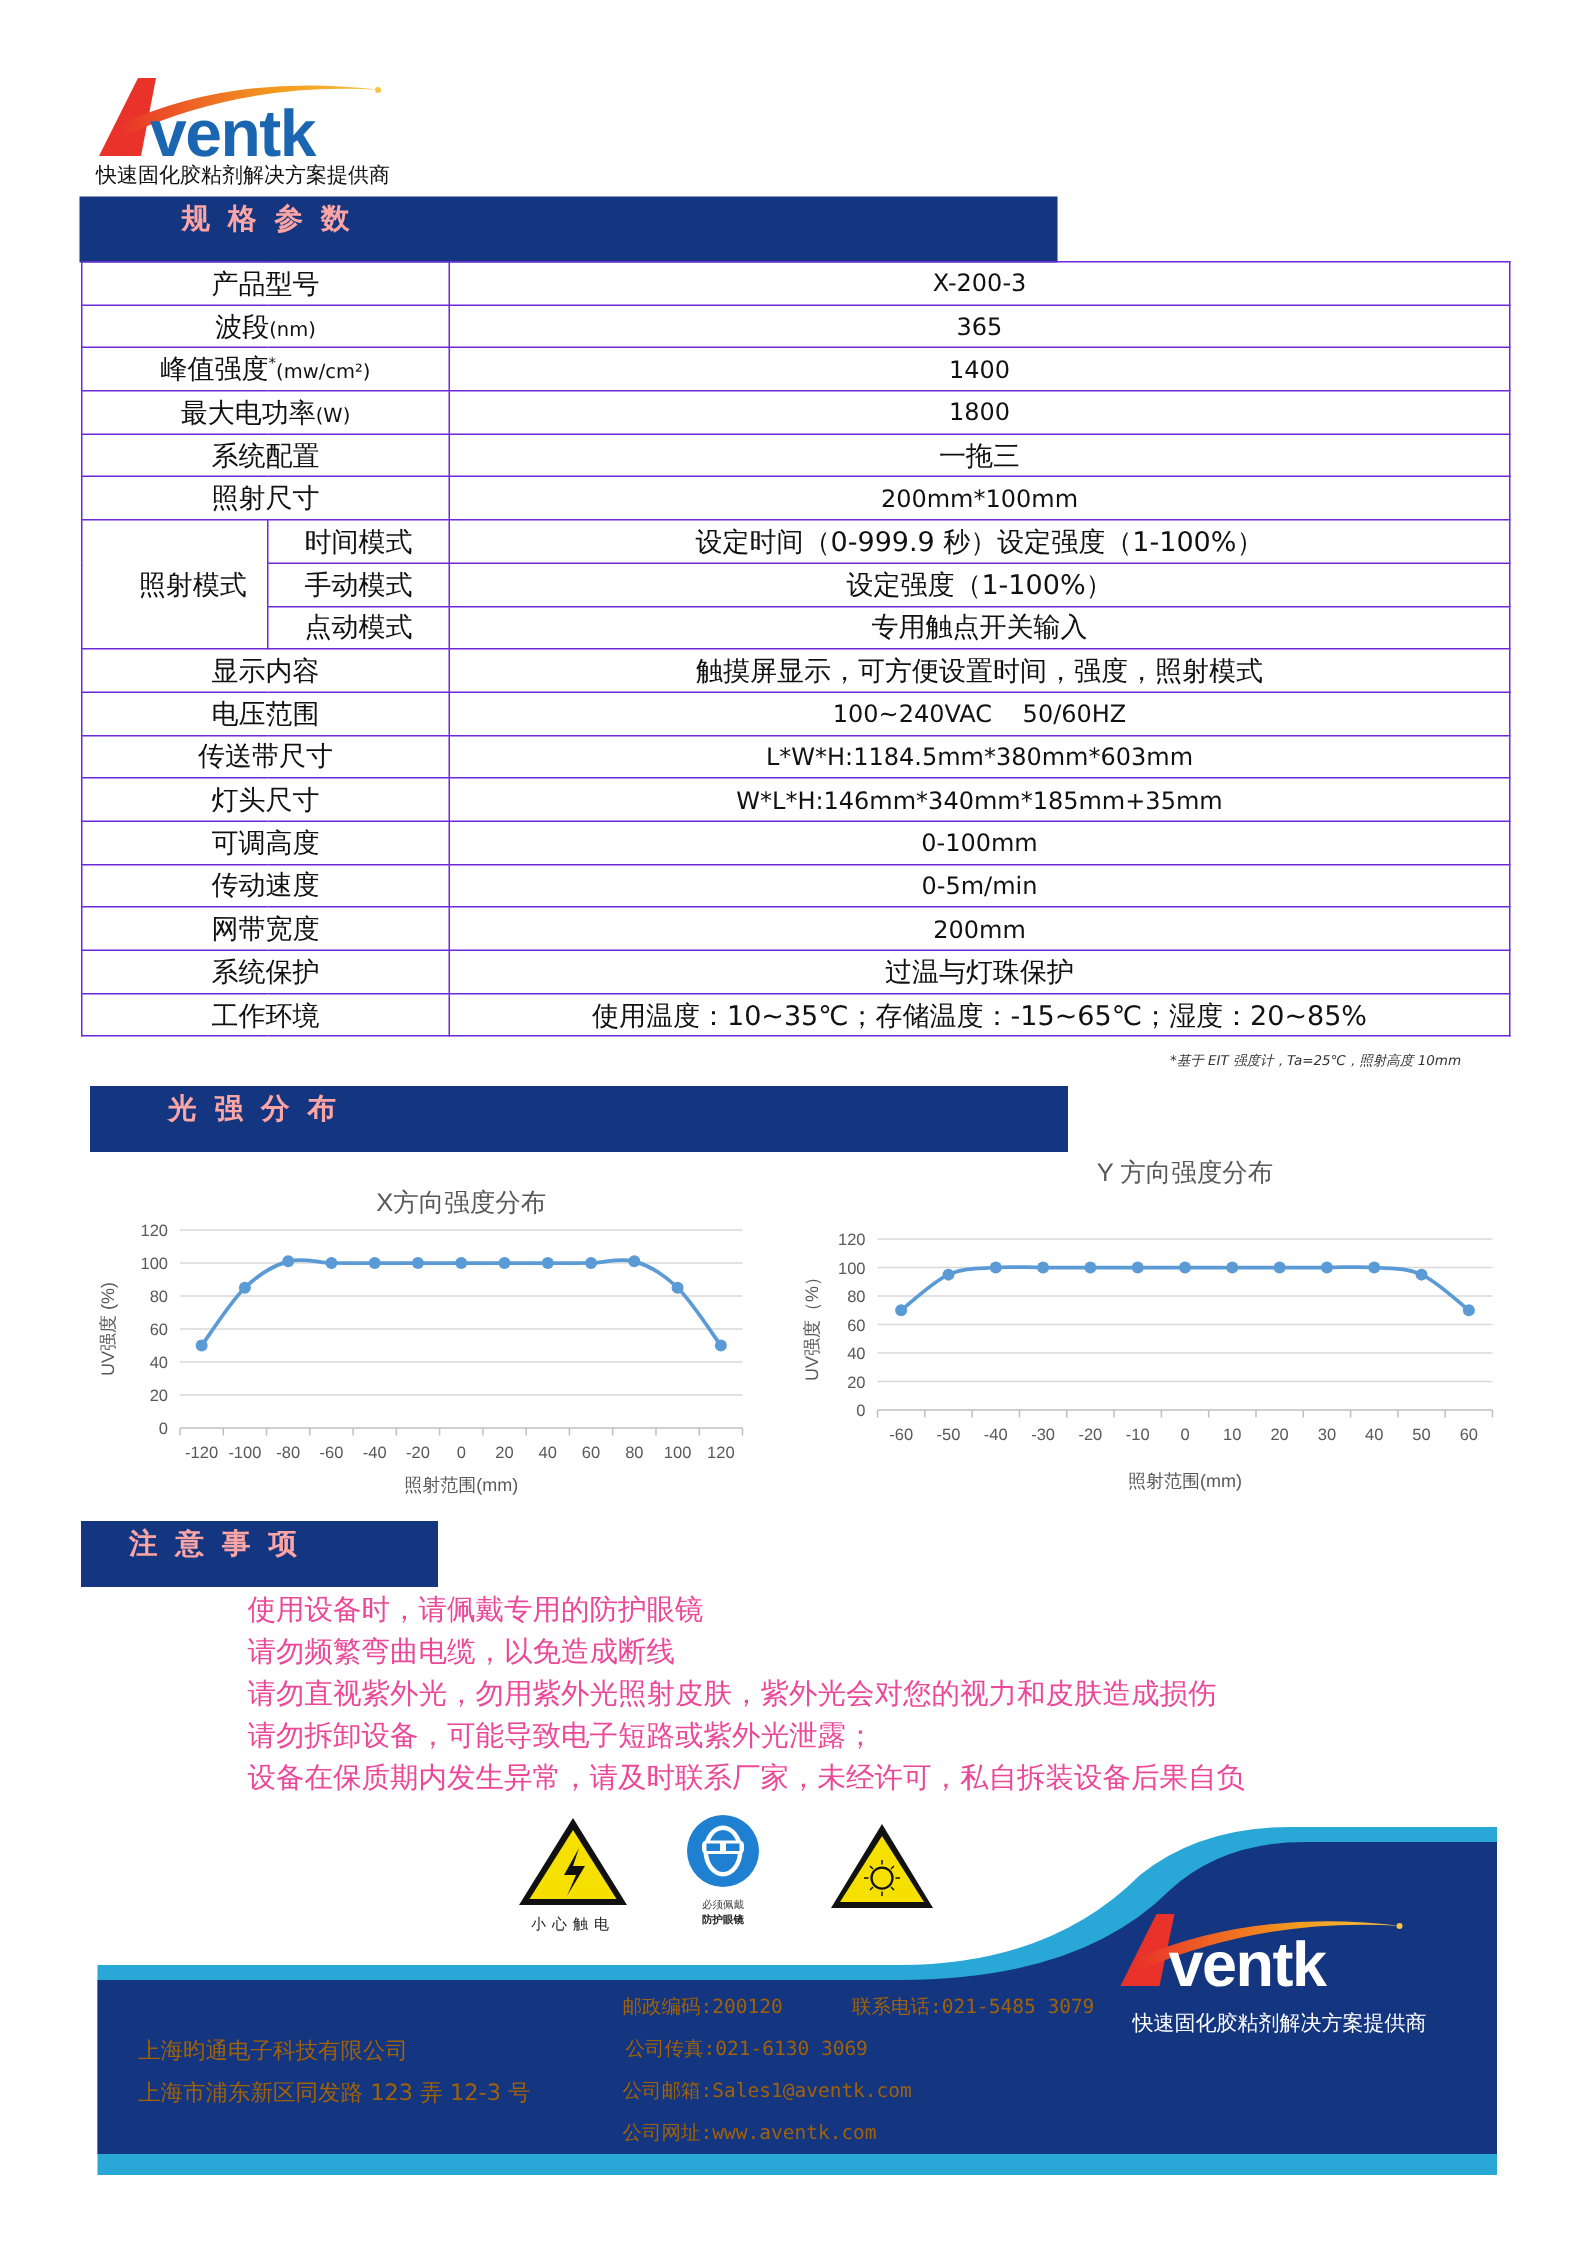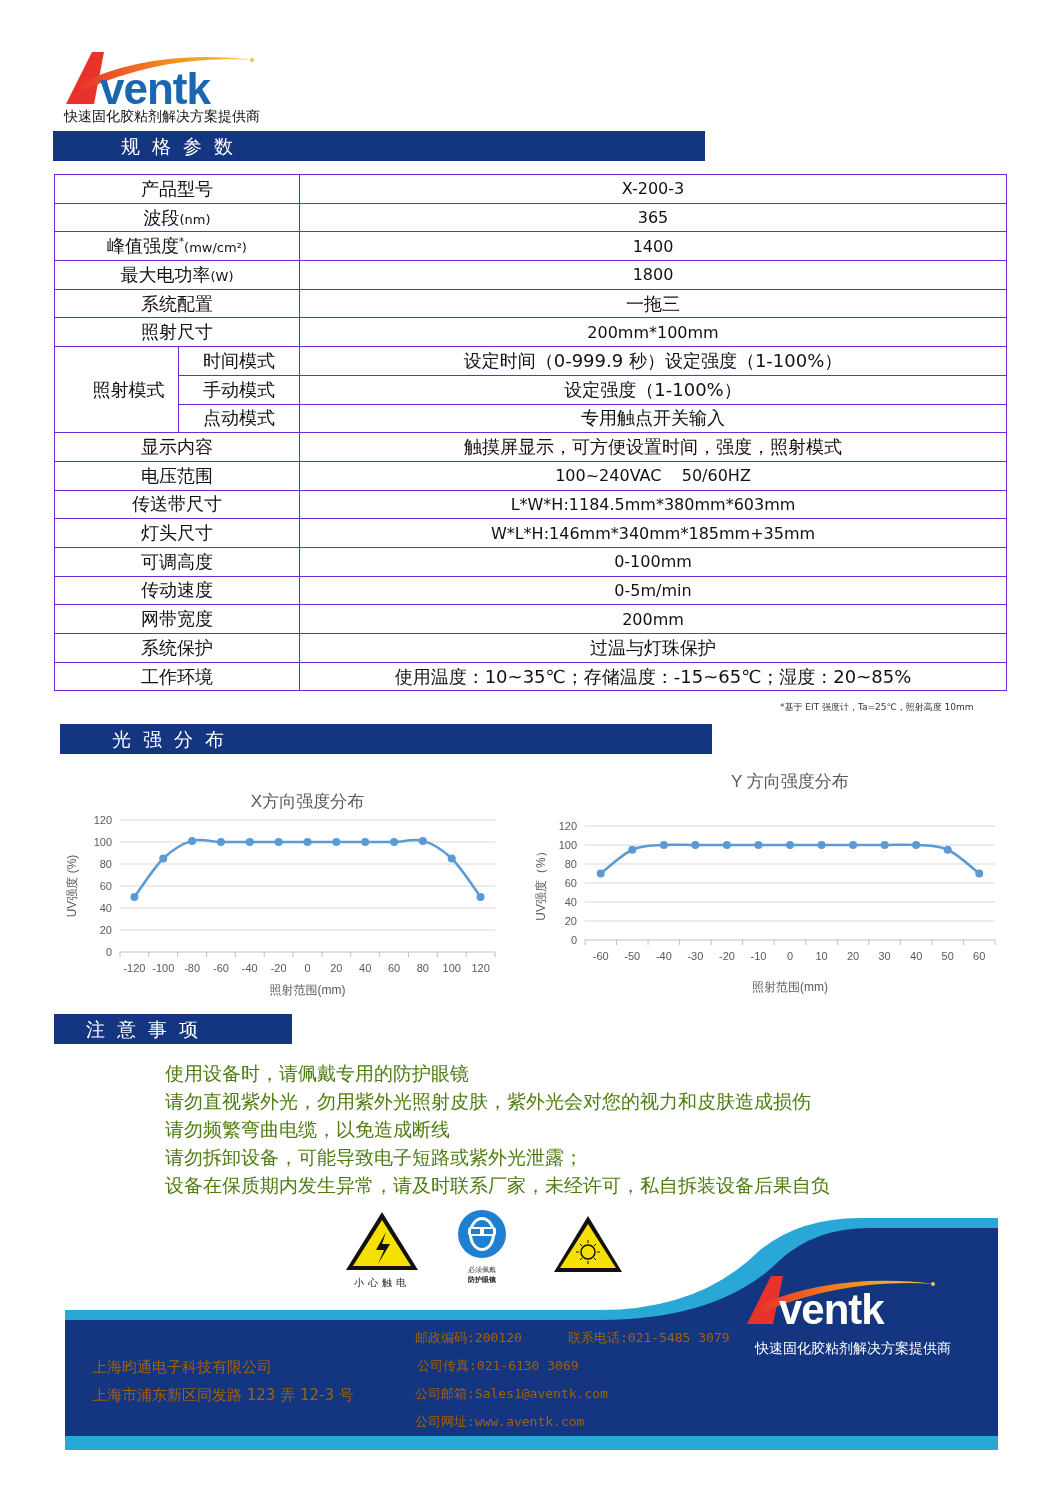--- a/index.html
+++ b/index.html
@@ -2,42 +2,42 @@
 <html><head>
 <meta charset="utf-8">
 <style>
   * { box-sizing: border-box; margin: 0; padding: 0; }
   html, body { width: 1060px; height: 1500px; background: #ffffff; overflow: hidden; }
   body { position: relative; font-family: "DejaVu Sans", sans-serif; color: #111; }
 
   .logo { position: absolute; left: 64px; top: 44px; width: 230px; height: 70px; }
   .logo-tagline { position: absolute; left: 64px; top: 108px; font-size: 14px; color: #111; letter-spacing: 0px; }
 
-  .section-bar { position: absolute; background: #14357f; color: #ffffff; font-weight: normal; font-size: 19px; letter-spacing: 12px; height: 30px; line-height: 30px; }
+  .section-bar { position: absolute; background: #14357f; color: #fca5a5; font-weight: bold; font-size: 19px; letter-spacing: 12px; height: 44px; line-height: 30px; }
   .section-bar.spec { left: 53px; top: 131px; width: 652px; padding-left: 68px; }
   .section-bar.light { left: 60px; top: 724px; width: 652px; padding-left: 52px; }
   .section-bar.notice { left: 54px; top: 1014px; width: 238px; padding-left: 32px; }
 
   table.spec { position: absolute; left: 54px; top: 174px; width: 953px; border-collapse: collapse; font-size: 18px; }
   table.spec td { border: 1px solid #6d28d9; height: 28.7px; text-align: center; vertical-align: middle; padding: 0; }
   table.spec td.val { font-size: 16px; }
   table.spec td.val.cjk { font-size: 18px; }
   table.spec .lbl { width: 245px; }
   table.spec .lbl-a { width: 124px; padding-left: 24px; }
   table.spec .lbl-b { width: 121px; text-align: center; }
   table.spec sup { font-size: 10px; }
   table.spec .small { font-size: 13px; }
   .thick td { border-top: 2px solid #666; }
 
-  .footnote { position: absolute; left: 780px; top: 701px; font-size: 9px; color: #333; }
+  .footnote { position: absolute; left: 780px; top: 701px; font-size: 9px; color: #333; font-style: italic; }
 
   .chart { position: absolute; }
   .chart svg text { font-family: "Liberation Sans", sans-serif; }
 
-  .notice-list { position: absolute; left: 165px; top: 1059px; font-size: 19px; line-height: 28px; color: #4d7c0f; }
+  .notice-list { position: absolute; left: 165px; top: 1059px; font-size: 19px; line-height: 28px; color: #ec4899; }
   .notice-list div { white-space: nowrap; }
 
   .icons { position: absolute; left: 340px; top: 1208px; width: 300px; height: 85px; }
 
   .footer-wave { position: absolute; left: 0; top: 1210px; width: 1060px; height: 240px; }
   .footer-text { position: absolute; color: #a16207; font-size: 14px; }
   .footer-mono { font-family: "DejaVu Sans Mono", monospace; font-size: 13px; }
   .footer-logo { position: absolute; left: 745px; top: 1270px; width: 230px; height: 62px; }
   .footer-tagline { position: absolute; left: 755px; top: 1340px; color: #fff; font-size: 14px; }
 </style>
@@ -260,22 +260,22 @@
       <circle cx="328.0769230769231" cy="80" r="4" fill="#5b9bd5"></circle>
       <circle cx="359.61538461538464" cy="80" r="4" fill="#5b9bd5"></circle>
       <circle cx="391.1538461538462" cy="80" r="4" fill="#5b9bd5"></circle>
       <circle cx="422.69230769230774" cy="84.75" r="4" fill="#5b9bd5"></circle>
       <circle cx="454.2307692307692" cy="108.5" r="4" fill="#5b9bd5"></circle>
     </svg></div>
 
 <div class="section-bar notice">注意事项</div>
 <div class="notice-list">
   <div>使用设备时，请佩戴专用的防护眼镜</div>
+  <div>请勿频繁弯曲电缆，以免造成断线</div>
   <div>请勿直视紫外光，勿用紫外光照射皮肤，紫外光会对您的视力和皮肤造成损伤</div>
-  <div>请勿频繁弯曲电缆，以免造成断线</div>
   <div>请勿拆卸设备，可能导致电子短路或紫外光泄露；</div>
   <div>设备在保质期内发生异常，请及时联系厂家，未经许可，私自拆装设备后果自负</div>
 </div>
 
 <svg class="footer-wave" viewBox="0 0 1060 240" preserveAspectRatio="none">
   <path d="M65 100 L600 100 Q700 100 760 40 Q800 8 860 8 L998 8 L998 240 L65 240 Z" fill="#29a8d8"></path>
   <path d="M65 110 L600 110 Q720 110 780 50 Q815 18 870 18 L998 18 L998 226 L65 226 Z" fill="#14357f"></path>
 </svg>
 
 <svg class="icons" viewBox="0 0 300 85">

